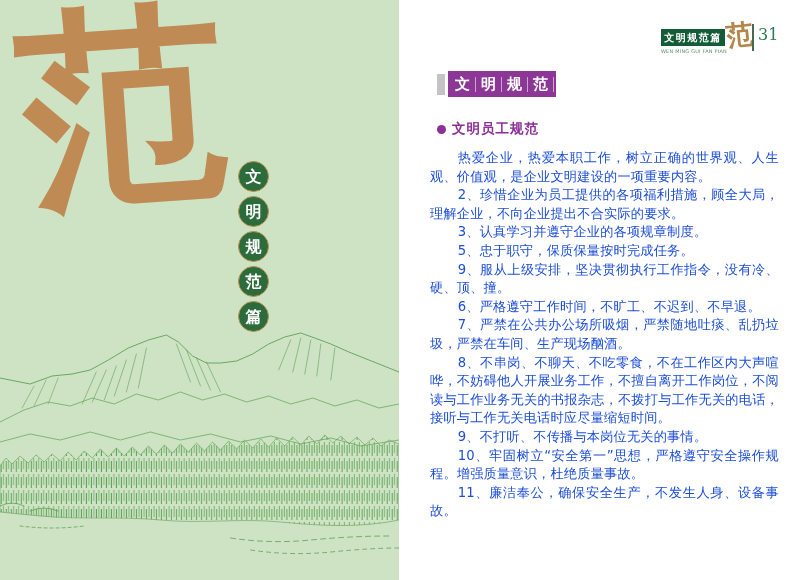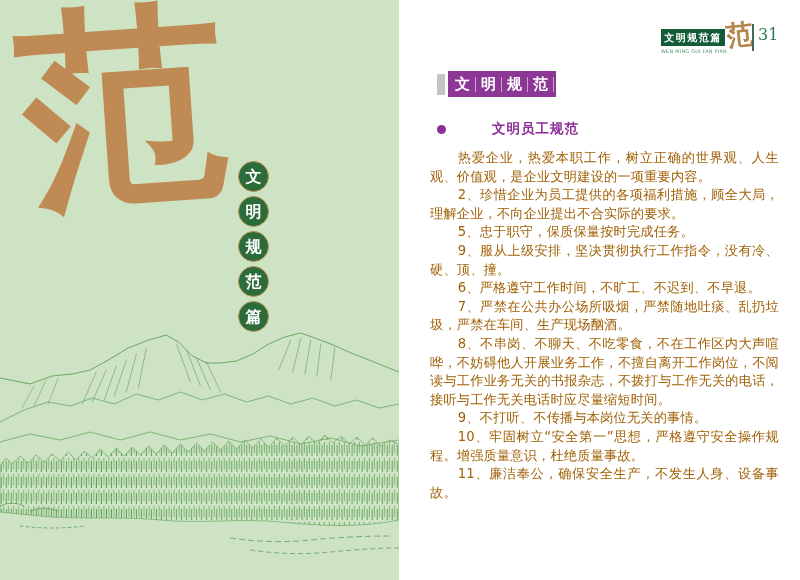--- a/index.html
+++ b/index.html
@@ -54,30 +54,30 @@
   }
 
   .section-header { position:absolute; left:38px; top:71px; height:26px; display:flex; align-items:center; }
   .gray-bar { width:8px; height:21px; background:#c6c3c7; margin-right:3px; }
   .purple-box { display:flex; background:#8c3796; height:26px; align-items:center; padding:0 2px; }
   .purple-box span {
     color:#ffffff; font-size:15px; font-weight:bold; line-height:1;
     padding:0 5px; border-right:1px solid rgba(255,255,255,0.55);
   }
 
-  .subsection { position:absolute; left:38px; top:120px; display:flex; align-items:center;gap:40px; }
+  .subsection { position:absolute; left:38px; top:120px; display:flex; align-items:center; }
   .bullet {
     width:9px; height:9px; border-radius:50%; background:#8c2f97;
     display:inline-block; margin-right:6px;
   }
   .subsection-label { color:#8c2f97; font-size:13.5px; font-weight:bold; letter-spacing:1px; }
 
   .body-text {
     position:absolute; left:31px; top:149px; width:349px;
-    font-size:13.2px; line-height:18.6px; color:#a16207;
+    font-size:13.2px; line-height:18.6px; color:#1d4ed8;
     text-align:justify; letter-spacing:0.2px;
   }
   .body-text p { margin:0; text-indent:2.1em; }
 </style>
 </head>
 <body>
 
 <div class="canvas">
 
   <div class="left-page">
@@ -156,20 +156,21 @@
     </div>
 
     <div class="subsection">
       <span class="bullet"></span>
       <span class="subsection-label">文明员工规范</span>
     </div>
 
     <div class="body-text">
       <p>热爱企业，热爱本职工作，树立正确的世界观、人生观、价值观，是企业文明建设的一项重要内容。</p>
       <p>2、珍惜企业为员工提供的各项福利措施，顾全大局，理解企业，不向企业提出不合实际的要求。</p>
+      <p>3、认真学习并遵守企业的各项规章制度。</p>
       <p>5、忠于职守，保质保量按时完成任务。</p>
       <p>9、服从上级安排，坚决贯彻执行工作指令，没有冷、硬、顶、撞。</p>
       <p>6、严格遵守工作时间，不旷工、不迟到、不早退。</p>
       <p>7、严禁在公共办公场所吸烟，严禁随地吐痰、乱扔垃圾，严禁在车间、生产现场酗酒。</p>
       <p>8、不串岗、不聊天、不吃零食，不在工作区内大声喧哗，不妨碍他人开展业务工作，不擅自离开工作岗位，不阅读与工作业务无关的书报杂志，不拨打与工作无关的电话，接听与工作无关电话时应尽量缩短时间。</p>
       <p>9、不打听、不传播与本岗位无关的事情。</p>
       <p>10、牢固树立“安全第一”思想，严格遵守安全操作规程。增强质量意识，杜绝质量事故。</p>
       <p>11、廉洁奉公，确保安全生产，不发生人身、设备事故。</p>
     </div>
 

